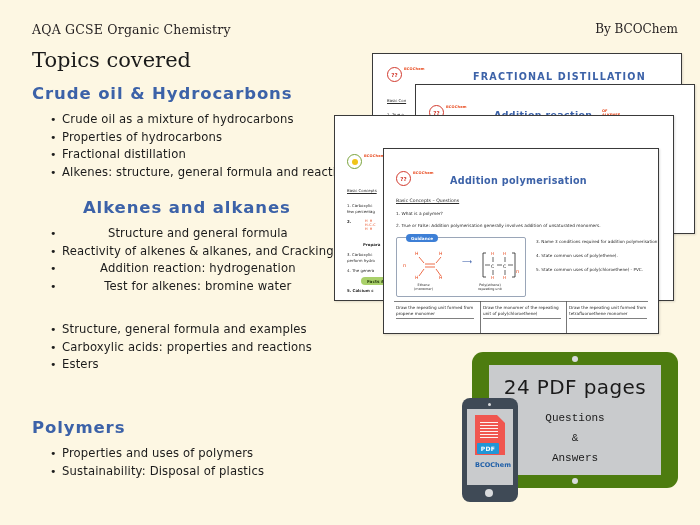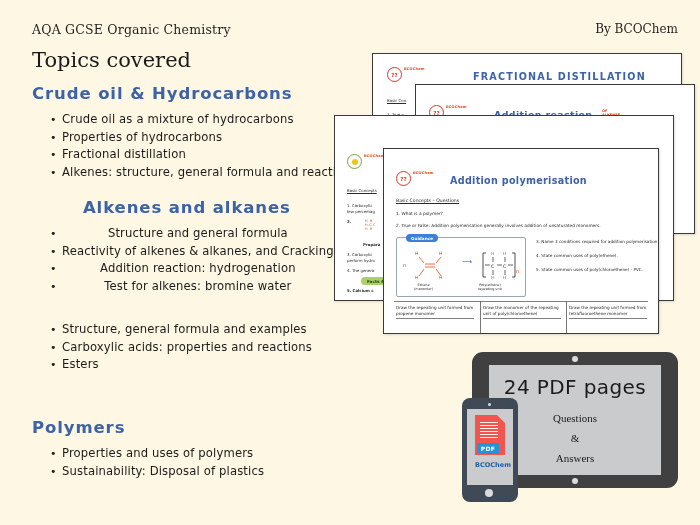--- a/index.html
+++ b/index.html
@@ -115,36 +115,36 @@
   .molk{position:absolute;font-family:"DejaVu Sans",sans-serif;font-size:3.4px;color:#2a2a2a;
     line-height:4px;white-space:pre;}
   .arrow{position:absolute;color:#2f55a4;font-size:7px;line-height:7px;}
   .vdiv{position:absolute;width:1px;background:#555;opacity:.8;}
   .person{position:absolute;width:9px;height:11px;}
 
   
   #device-group{position:absolute;left:462px;top:352px;width:228px;height:168px;}
   .tablet{
     position:absolute;left:10px;top:0px;width:206px;height:136px;
-    background:#404040;border-radius:11px;
+    background:#4d7c0f;border-radius:11px;
   }
   .tablet-screen{
     position:absolute;left:17px;top:13px;width:172px;height:110px;background:#c9cbcd;
   }
   .tab-dot{position:absolute;width:6px;height:6px;border-radius:50%;background:#d9dbdd;
     left:100px;}
   .tab-dot.t{top:4px;} .tab-dot.b{bottom:4px;}
   .pdf-pages{
     position:absolute;left:0;top:10px;width:172px;text-align:center;
     font-family:"DejaVu Sans",sans-serif;font-size:20px;color:#1b1b1b;
     letter-spacing:.4px;
   }
   .qa{
     position:absolute;left:0;width:172px;text-align:center;
-    font-family:Liberation Serif, serif;font-size:11px;color:#1b1b1b;
+    font-family:Liberation Mono, monospace;font-size:11px;color:#1b1b1b;
   }
   .qa.q{top:47px;} .qa.amp{top:67px;} .qa.a{top:87px;}
 
   .phone{
     position:absolute;left:0px;top:46px;width:56px;height:104px;
     background:#3f4a56;border-radius:8px;
   }
   .phone-screen{
     position:absolute;left:5px;top:11px;width:46px;height:76px;background:#c9cbcd;
   }

